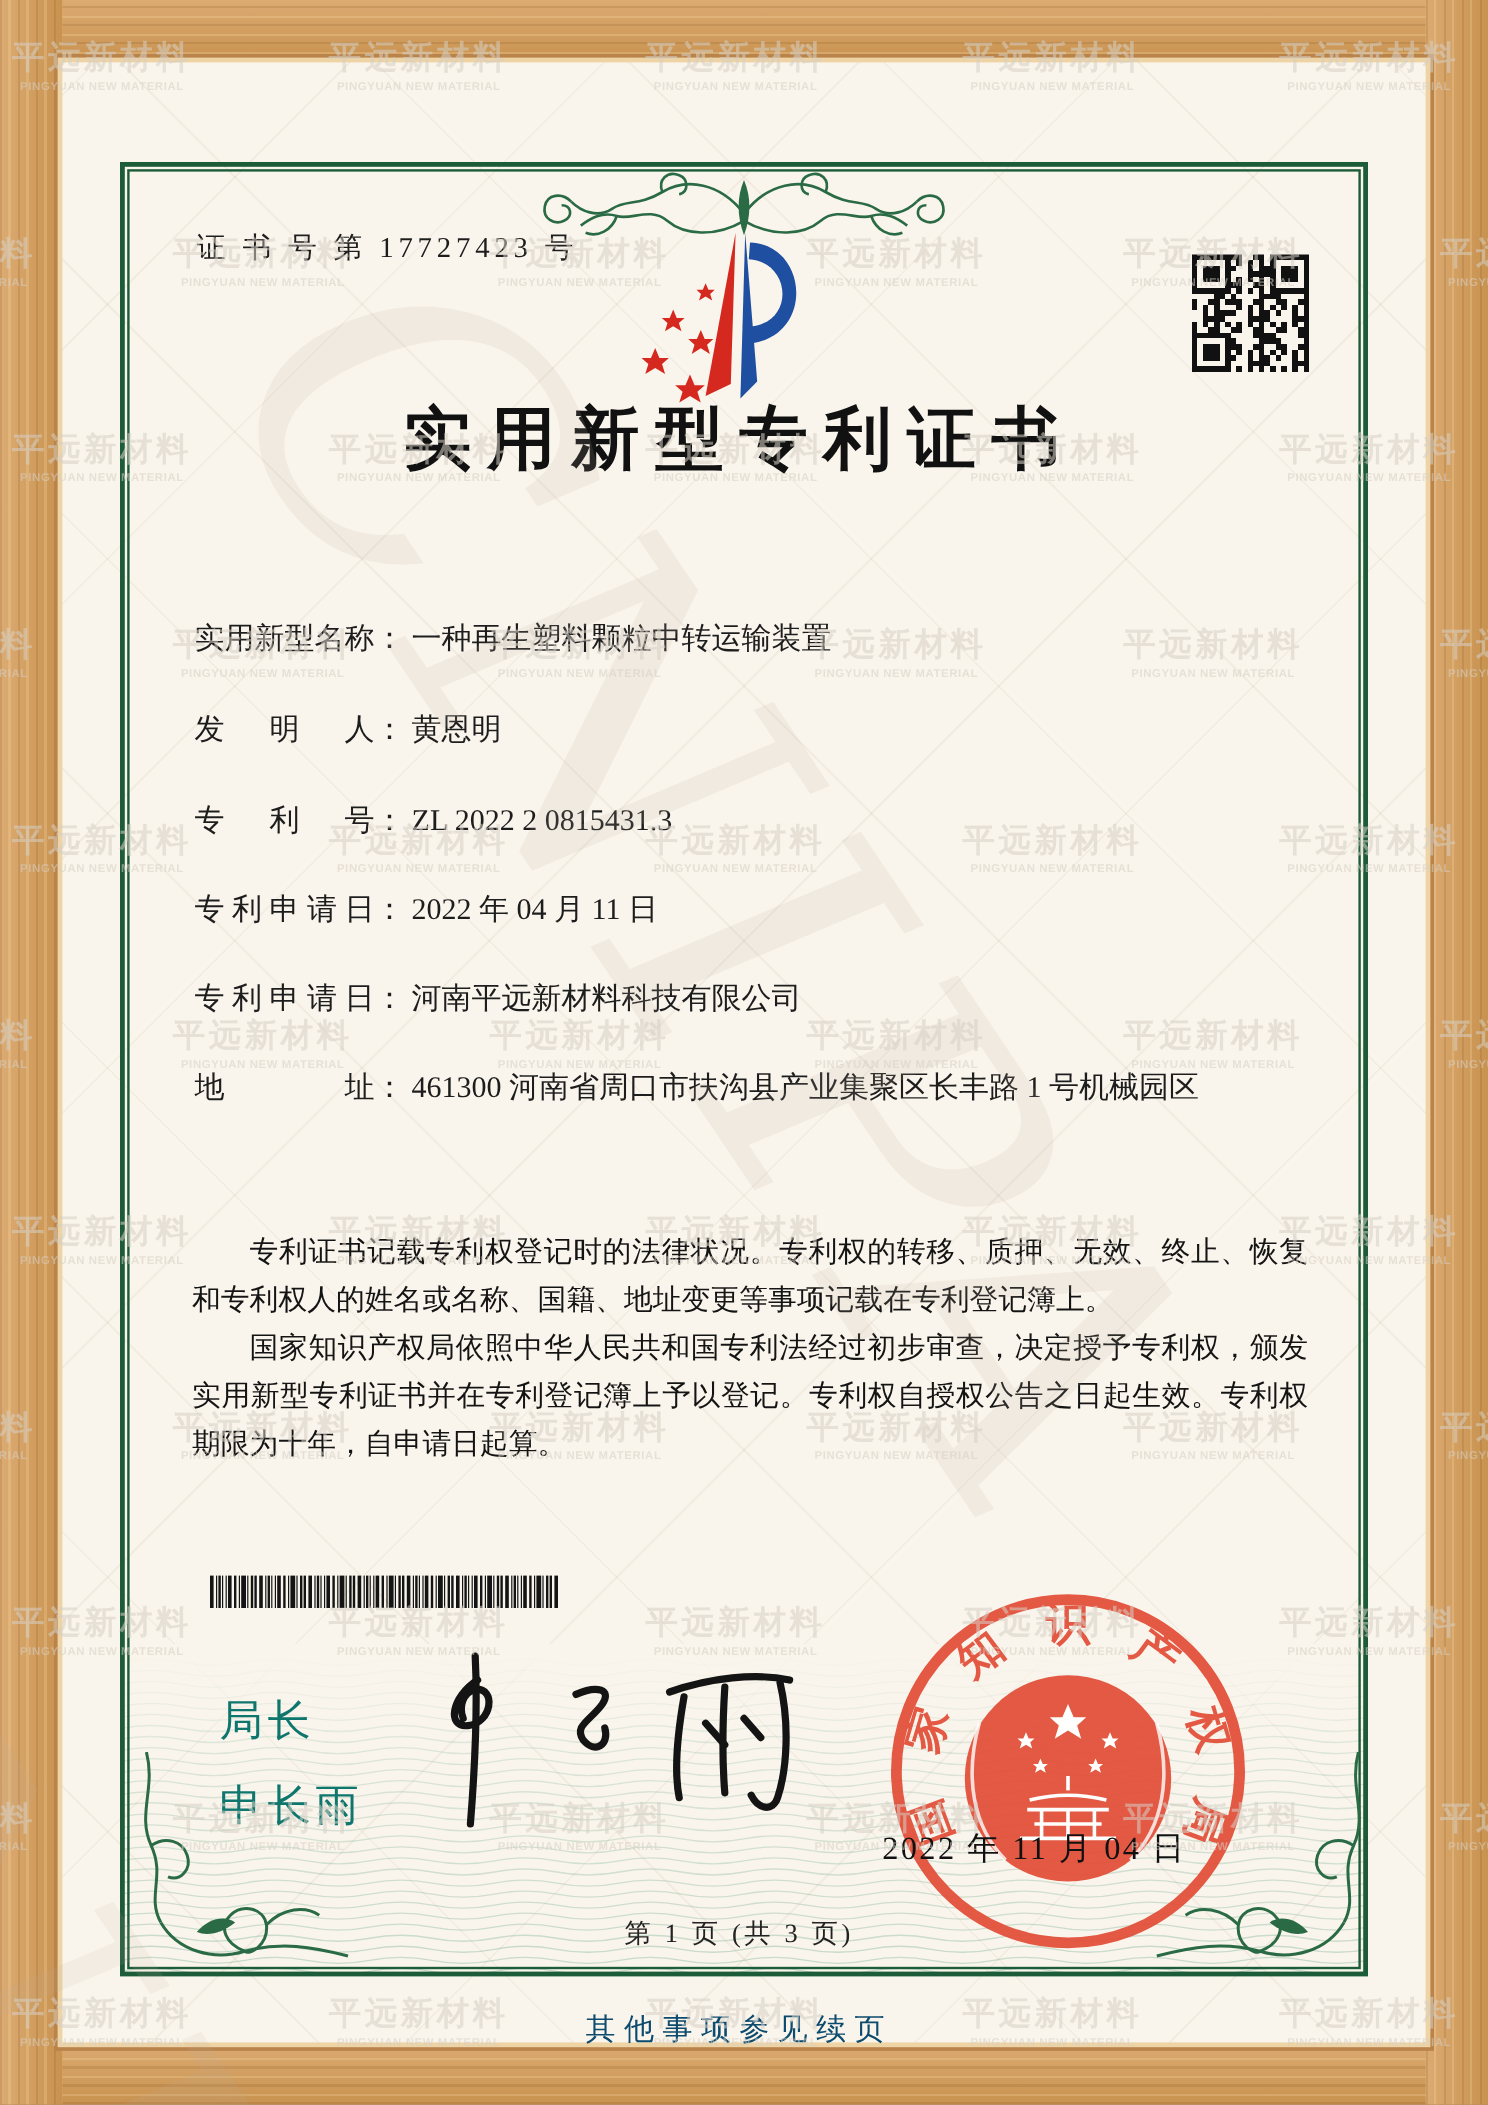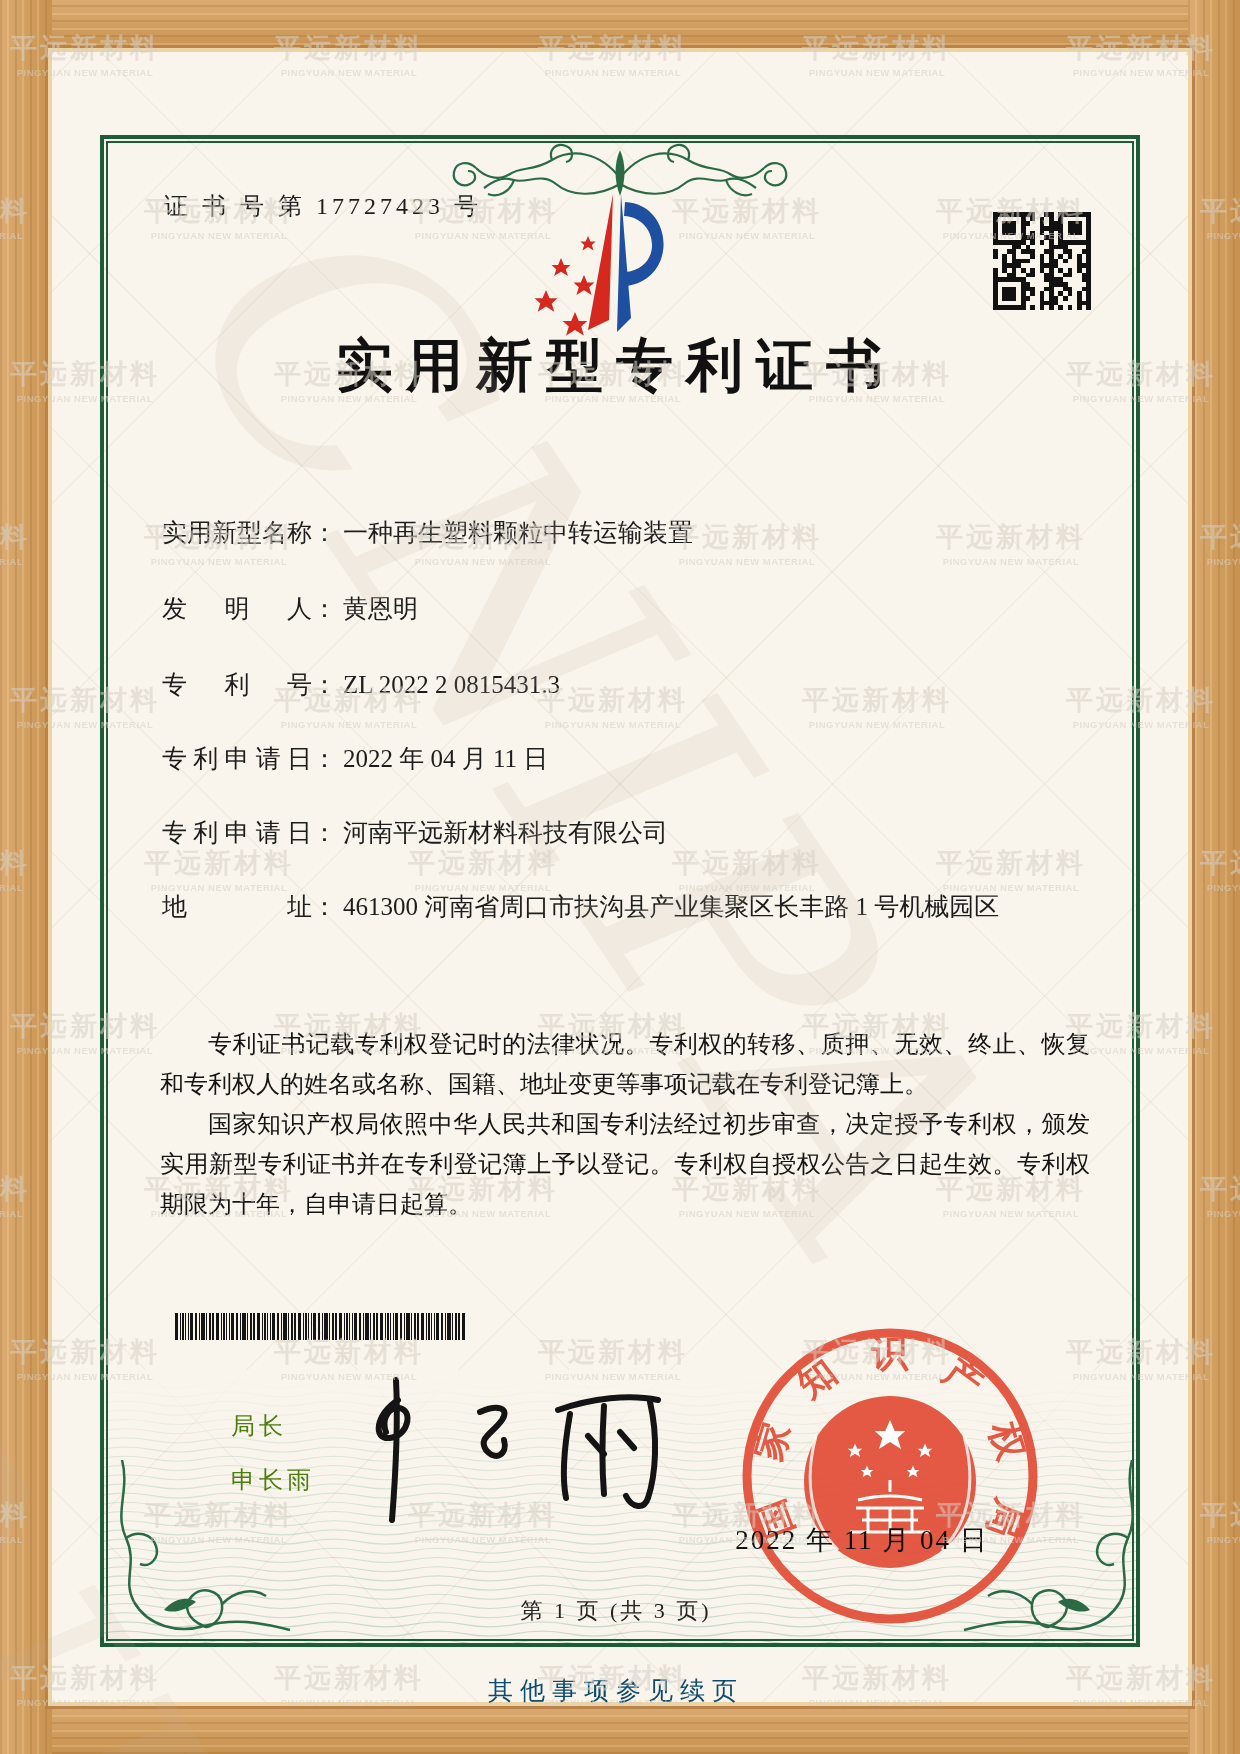--- a/index.html
+++ b/index.html
@@ -48,22 +48,22 @@
   .frow{position:absolute;left:110px;font-size:25px;line-height:42px;white-space:nowrap;}
   .flabel{display:inline-block;width:150px;text-align:justify;text-align-last:justify;vertical-align:top;}
   .fvalue{margin-left:6px;}
   .fvalue.wide{display:inline-block;width:668px;white-space:normal;vertical-align:top;}
   .grant-right{position:absolute;left:478px;top:0;}
   .paras{position:absolute;left:108px;top:972px;width:930px;font-size:24px;
          line-height:40px;text-align:justify;color:#141414;}
   .paras p{margin:0;text-indent:2em;}
   .barcode{position:absolute;left:123px;top:1261px;width:302px;height:27px;font-size:0;}
   .barcode i{display:inline-block;height:100%;background:#141414;}
-  .director{position:absolute;left:131px;top:1358px;font-size:24px;
-            font-family:"Liberation Sans","DejaVu Sans",sans-serif;color:#4d7c0f;margin-left:48px;}
+  .director{position:absolute;left:131px;top:1358px;font-size:36px;
+            font-family:"Liberation Sans","DejaVu Sans",sans-serif;color:#0f766e;}
   .director div{margin-bottom:22px;letter-spacing:4px;}
   .sig{position:absolute;left:300px;top:1318px;}
   .seal{position:absolute;left:686px;top:1272px;mix-blend-mode:multiply;opacity:.95;}
   .seal-date{position:absolute;left:600px;top:1470px;width:420px;text-align:center;
              font-size:27px;color:#111;letter-spacing:2px;}
   .page-num{position:absolute;left:48px;top:1544px;width:1032px;text-align:center;
             font-size:22px;letter-spacing:3px;color:#222;}
   .note{position:absolute;left:48px;top:1622px;width:1032px;text-align:center;
         font-size:25px;letter-spacing:7px;color:#0c4a6e;}
   

